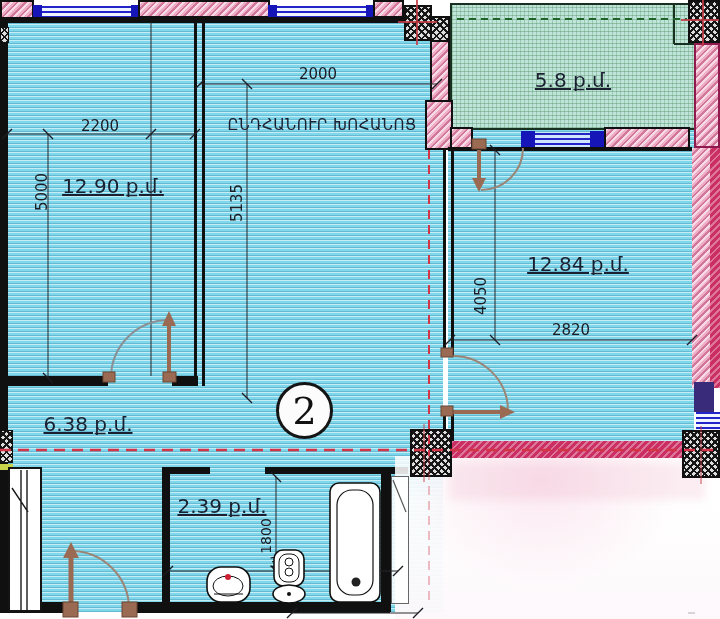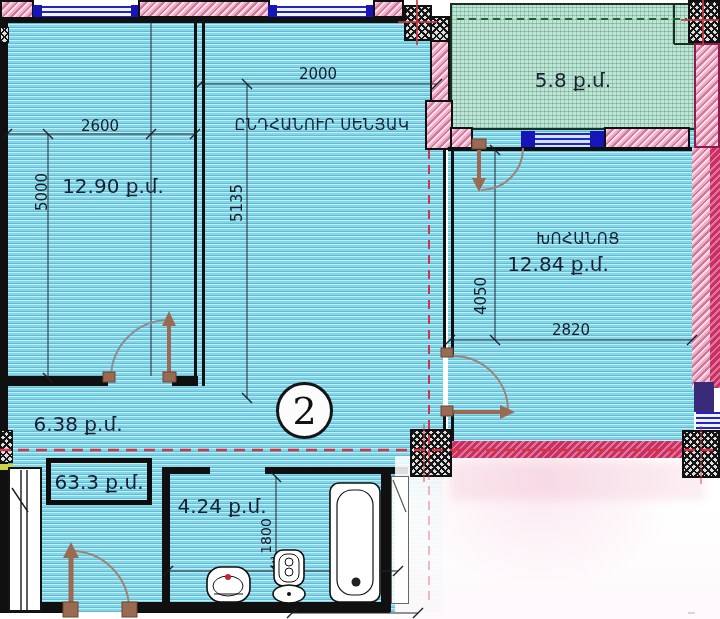--- a/index.html
+++ b/index.html
@@ -26,21 +26,21 @@
       repeating-linear-gradient(45deg,#161616 0 2px,transparent 2px 5px),
       repeating-linear-gradient(-45deg,#161616 0 2px,transparent 2px 5px);
     border:2px solid #101010;box-sizing:border-box;}
   .wall{background:#101010;}
   .winstrip{background-color:#eef5ff;
     background-image:repeating-linear-gradient(180deg,#2323c8 0 2px,rgba(255,255,255,0) 2px 5px);}
   .wincap{background:#1515b8;}
   .dblwall{box-sizing:border-box;border-left:3px solid #101010;border-right:3px solid #101010;}
   .label{position:absolute;color:#1a2030;text-align:center;line-height:1.05;}
   .rname{font-size:15px;letter-spacing:.5px;}
-  .rarea{font-size:20px;}
+  .rarea{font-size:20px;text-decoration:underline;}
   .dim{position:absolute;color:#1c1c24;font-size:15px;text-align:center;}
   .dimv{transform:rotate(-90deg);transform-origin:center;}
   .totalbox{position:absolute;left:46px;top:458px;width:106px;height:47px;
     border:5px solid #0d0d0d;box-sizing:border-box;display:flex;align-items:center;justify-content:center;
     font-size:20px;color:#141b2c;}
   .unitcircle{position:absolute;left:276px;top:382px;width:57px;height:57px;border-radius:50%;
     background:#fcfcfc;border:3px solid #151515;box-sizing:border-box;display:flex;align-items:center;
     justify-content:center;font-family:"DejaVu Serif",serif;font-size:38px;color:#111;}
   .fade{background:
      radial-gradient(ellipse at 45% 15%, rgba(236,140,180,.20), rgba(255,255,255,0) 55%),
@@ -100,42 +100,38 @@
   <div class="abs wall" style="left:162px;top:467px;width:8px;height:145px"></div>
   <div class="abs wall" style="left:162px;top:467px;width:48px;height:7px"></div>
   <div class="abs wall" style="left:265px;top:467px;width:143px;height:7px"></div>
   <div class="abs wall" style="left:381px;top:473px;width:10px;height:139px"></div>
 
   <div class="abs wall" style="left:0;top:602px;width:65px;height:11px"></div>
   <div class="abs wall" style="left:137px;top:602px;width:253px;height:11px"></div>
 
   <div class="abs" style="left:8px;top:467px;width:34px;height:145px;background:#fff;border:2px solid #141414;box-sizing:border-box"></div>
 
-  <div class="totalbox floor">
-    <span>63.3 ք.մ.</span>
-  </div>
 
   <div class="abs fade" style="left:395px;top:456px;width:325px;height:163px"></div>
   <div class="abs" style="left:450px;top:462px;width:255px;height:38px;background:rgba(233,140,175,.16);filter:blur(4px)"></div>
 
   <div class="abs crosshatch" style="left:410px;top:429px;width:42px;height:48px"></div>
   <div class="abs crosshatch" style="left:682px;top:430px;width:38px;height:48px"></div>
   <div class="abs crimson" style="left:452px;top:441px;width:230px;height:17px"></div>
 
   <div class="abs" style="left:391px;top:476px;width:18px;height:128px;background:rgba(255,255,255,.85);border:1px solid #666;box-sizing:border-box"></div>
 
   <div class="label rarea abs" style="left:28px;top:176px;width:170px">12.90 ք.մ.</div>
-  <div class="label rname abs" style="left:222px;top:118px;width:200px">ԸՆԴՀԱՆՈՒՐ ՍԵՆՅԱԿ</div>
-  <div class="label rname abs" style="left:498px;top:232px;width:160px">ԽՈՀԱՆՈՑ</div>
-  <div class="label rarea abs" style="left:478px;top:254px;width:160px">12.84 ք.մ.</div>
+  <div class="label rname abs" style="left:222px;top:118px;width:200px">ԸՆԴՀԱՆՈՒՐ ԽՈՀԱՆՈՑ</div>
+  <div class="label rarea abs" style="left:498px;top:254px;width:160px">12.84 ք.մ.</div>
   <div class="label rarea abs" style="left:503px;top:70px;width:140px">5.8 ք.մ.</div>
-  <div class="label rarea abs" style="left:8px;top:414px;width:140px">6.38 ք.մ.</div>
-  <div class="label rarea abs" style="left:152px;top:496px;width:140px">4.24 ք.մ.</div>
-
-  <div class="dim" style="left:60px;top:117px;width:80px">2600</div>
+  <div class="label rarea abs" style="left:18px;top:414px;width:140px">6.38 ք.մ.</div>
+  <div class="label rarea abs" style="left:152px;top:496px;width:140px">2.39 ք.մ.</div>
+
+  <div class="dim" style="left:60px;top:117px;width:80px">2200</div>
   <div class="dim dimv" style="left:12px;top:183px;width:60px">5000</div>
   <div class="dim" style="left:278px;top:65px;width:80px">2000</div>
   <div class="dim dimv" style="left:207px;top:194px;width:60px">5135</div>
   <div class="dim" style="left:531px;top:321px;width:80px">2820</div>
   <div class="dim dimv" style="left:451px;top:287px;width:60px">4050</div>
   <div class="dim dimv" style="left:236px;top:528px;width:60px;font-size:14px">1800</div>
   <div class="dim" style="left:247px;top:554px;width:80px;font-size:14px">3000</div>
 
   <svg width="720" height="619" viewBox="0 0 720 619">
 

